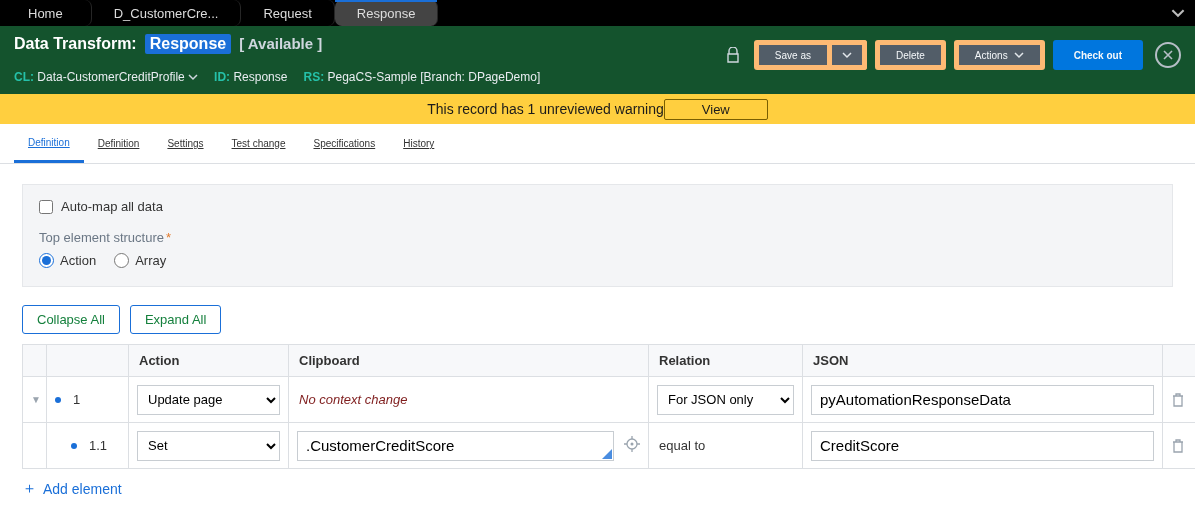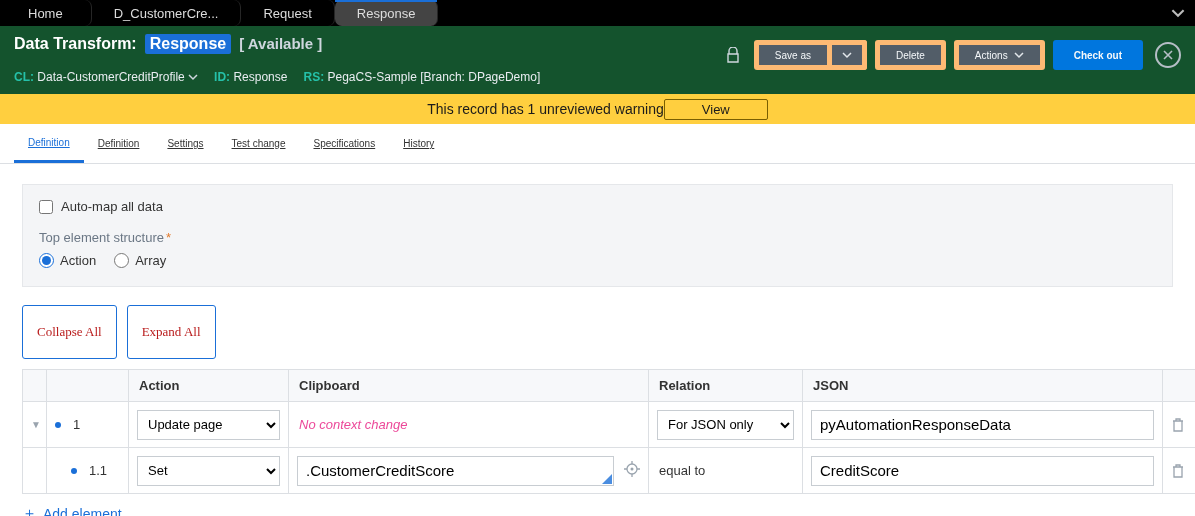--- a/index.html
+++ b/index.html
@@ -45,21 +45,21 @@
   .panel { background:#f4f5f7; border:1px solid #e5e7ea; padding:14px 16px 18px 16px; }
   .checkline { display:flex; align-items:flex-end; gap:8px; }
   .fieldlabel { margin-top:16px; color:#6b7785; font-size:13px; }
   .req-star { color:#e17a2d; margin-left:2px; }
   .radios { margin-top:8px; display:flex; gap:18px; }
   .radio-item { display:flex; align-items:center; gap:6px; }
   input[type=radio] { width:15px; height:15px; accent-color:#1a6fd8; }
   input[type=checkbox] { width:14px; height:14px; }
 
   .btn-row { margin-top:18px; display:flex; gap:10px; }
-  .outline-btn { border:1px solid #1a6fd8; color:#b91c1c; background:#fff; padding:18px 14px; border-radius:3px; cursor:pointer; font-size:13px;font-family:Liberation Serif, serif; }
+  .outline-btn { border:1px solid #1a6fd8; color:#15803d; background:#fff; padding:6px 14px; border-radius:3px; cursor:pointer; font-size:13px; }
 
   
   .grid { margin-top:10px; border:1px solid #dcdfe3; width:100%; border-collapse:collapse; table-layout:fixed; }
   .grid th, .grid td { border:1px solid #dcdfe3; padding:0; vertical-align:middle; }
   .grid th { background:#f7f8fa; font-weight:700; text-align:left; padding:8px 10px; font-size:13px; }
   .grid td { height:46px; }
   .col-handle { width:24px; }
   .col-num { width:82px; }
   .col-action { width:160px; }
   .col-clip { width:360px; }
@@ -71,21 +71,21 @@
   .step-num { color:#333; font-size:13px; }
   .dot { width:6px; height:6px; background:#1a6fd8; border-radius:50%; display:inline-block; margin-right:6px; }
   .expander { color:#9aa4ae; font-size:10px; width:10px; display:inline-block; }
   .sel { width:100%; height:30px; border:1px solid #c8cdd2; background:#fff; padding:0 6px; font-size:13px; }
   .txt { width:100%; height:30px; border:1px solid #c8cdd2; background:#fff; padding:0 8px; font-size:15px; }
   .txt::placeholder { font-style:italic; color:#555; }
   .bluecorner { position:relative; }
   .bluecorner:after { content:""; position:absolute; right:2px; bottom:2px; border:5px solid transparent; border-right-color:#4a8de0; border-bottom-color:#4a8de0; }
   .target-icon { color:#9aa4ae; margin-left:4px; flex:0 0 auto; }
   .trash { color:#9aa4ae; cursor:pointer; }
-  .muted-cell { color:#ec4899; font-style:italic; padding-left:10px; }
+  .muted-cell { color:#7f1d1d; font-style:italic; padding-left:10px; }
   .static-rel { padding-left:10px; }
 
   .add-row { margin-top:10px; color:#1a6fd8; display:flex; align-items:center; gap:6px; cursor:pointer; font-size:14px; }
   .plus { font-size:15px; }
 
   .chev { display:inline-block; transform:translateY(1px); }
 </style>
 </head>
 <body>
 

